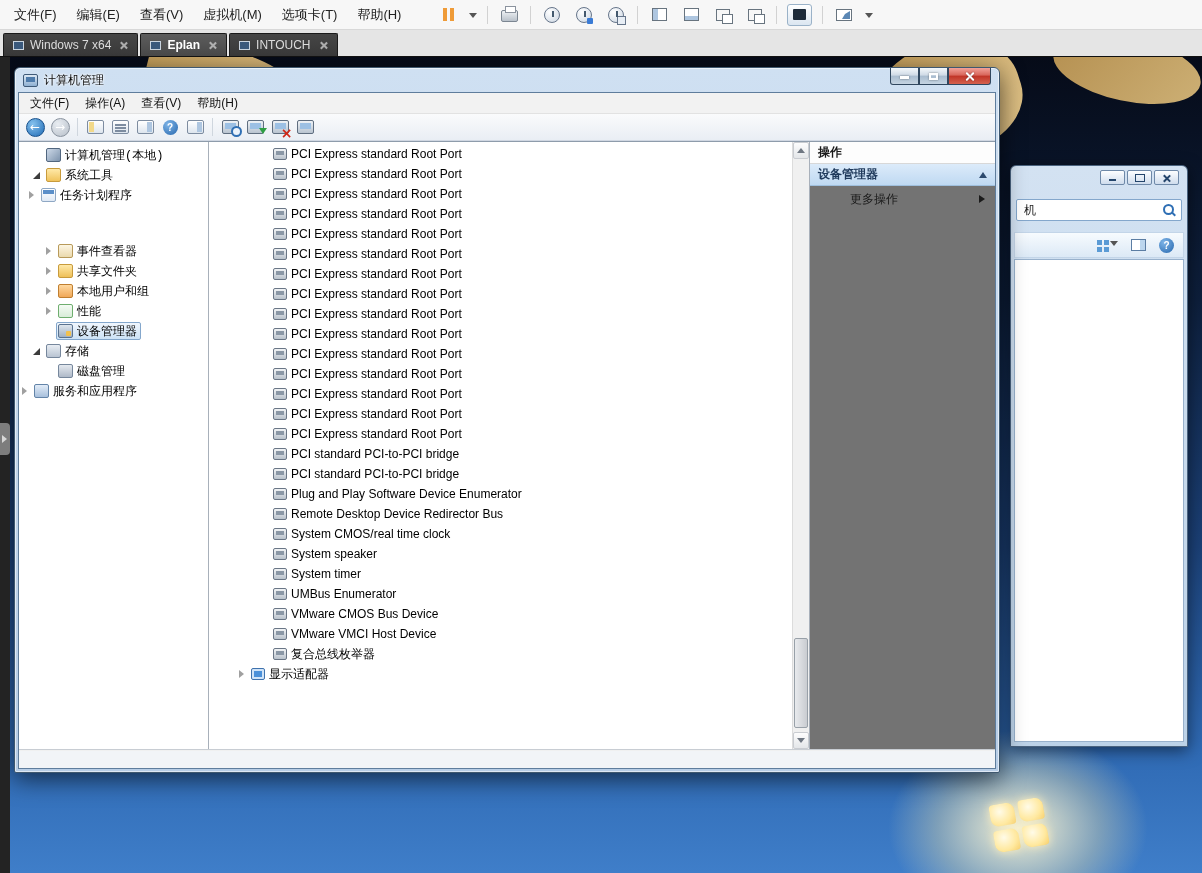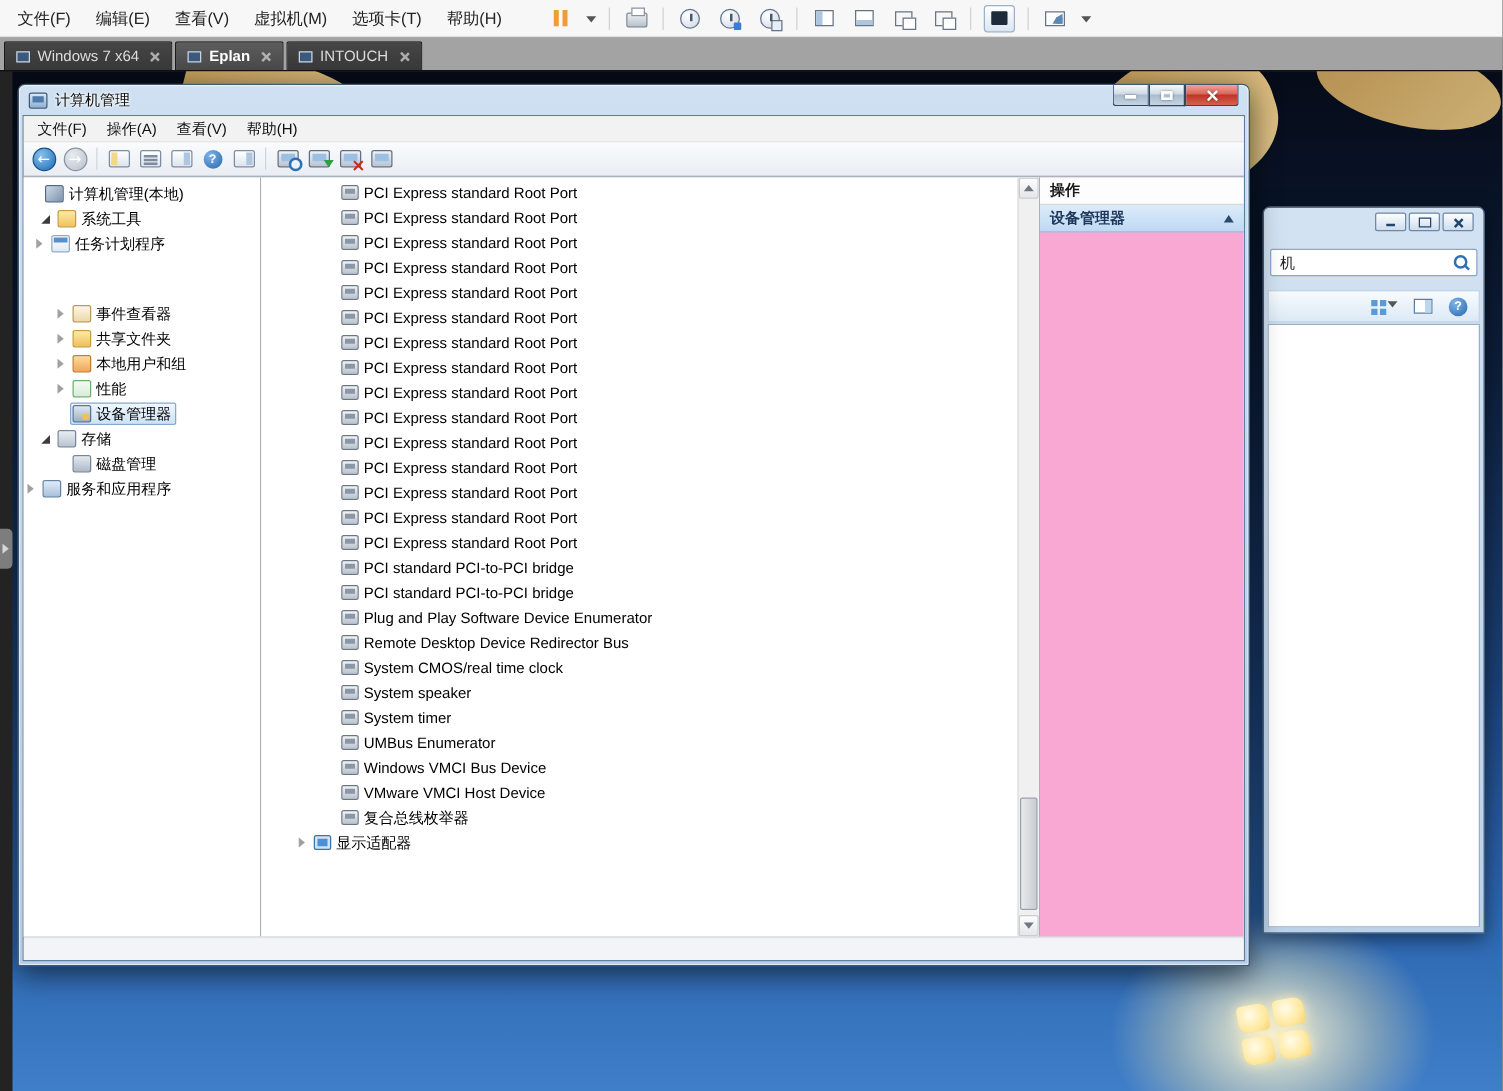--- a/index.html
+++ b/index.html
@@ -23,21 +23,21 @@
 .ic-pane{width:15px;height:13px;border:1px solid #68747f;background:#fff;position:relative}
 .ic-pane.left::after{content:"";position:absolute;left:0;top:0;bottom:0;width:5px;background:#aec6e0}
 .ic-pane.bottom::after{content:"";position:absolute;left:0;right:0;bottom:0;height:4px;background:#aec6e0}
 .ic-frame{width:14px;height:12px;border:1px solid #68747f;position:relative}
 .ic-frame::after{content:"";position:absolute;right:-4px;bottom:-4px;width:9px;height:8px;background:#fff;border:1px solid #68747f}
 .vm-consolebtn{width:25px;height:22px;border:1px solid #9ab2c8;border-radius:3px;background:linear-gradient(#fff,#dbe6f1);display:flex;align-items:center;justify-content:center}
 .vm-consolebtn i{width:13px;height:11px;background:#1d2b3a;border-radius:1px}
 .ic-fullscr{width:16px;height:12px;border:1px solid #68747f;background:#fff;position:relative}
 .ic-fullscr::after{content:"";position:absolute;right:1px;bottom:1px;width:0;height:0;border:3px solid transparent;border-right:5px solid #5b87b4;border-bottom:5px solid #5b87b4}
 
-.vm-tabbar{height:27px;background:#a3a3a3;border-bottom:1px solid #111;display:flex;align-items:flex-end;padding:0 0 0 3px}
+.vm-tabbar{height:27px;background:#e5e5e5;border-bottom:1px solid #111;display:flex;align-items:flex-end;padding:0 0 0 3px}
 .vm-tab{height:23px;margin:0 2px 0 0;padding:0 9px;display:flex;align-items:center;background:linear-gradient(#464646,#383838);border:1px solid #1a1a1a;border-bottom:none;border-radius:2px 2px 0 0;color:#dcdcdc;cursor:default;white-space:nowrap}
 .vm-tab.active{background:linear-gradient(#5d5d5d,#484848);color:#fff;font-weight:bold}
 .tab-mon{width:11px;height:9px;border:1px solid #c9d4df;background:#3a597c;margin-right:6px;flex:0 0 auto}
 .tab-x{position:relative;width:9px;height:9px;margin-left:8px;opacity:.8;flex:0 0 auto}
 .tab-x::before,.tab-x::after{content:"";position:absolute;left:4px;top:0;width:1.6px;height:9px;background:#c8c8c8}
 .tab-x::before{transform:rotate(45deg)}.tab-x::after{transform:rotate(-45deg)}
 
 
 .vm-screen{position:absolute;left:0;top:57px;width:1202px;height:816px;overflow:hidden;background:linear-gradient(180deg,#060b18 0%,#0d1f3c 30%,#1b4076 60%,#2f6ab4 85%,#3f7ec9 100%)}
 .blob{position:absolute;z-index:0}
@@ -140,21 +140,21 @@
 .cm-rows .ticon::after{content:"";position:absolute;left:2px;top:2px;right:2px;height:4px;background:#8a97a6}
 .cm-rows .ticon.i-display{background:#cfe3f8;border-color:#3f72ad}
 .cm-rows .ticon.i-display::after{content:"";position:absolute;left:2px;top:2px;right:2px;height:6px;background:#4a90d9}
 .vscroll{position:absolute;top:0;right:0;bottom:0;width:17px;background:#f0f0f0;border-left:1px solid #dcdcdc}
 .sarrow{position:absolute;left:0;width:16px;height:17px;display:flex;align-items:center;justify-content:center;background:linear-gradient(#fdfdfd,#e4e6e9);border:1px solid #c9ccd1;border-radius:2px}
 .sarrow.up{top:0}.sarrow.down{bottom:0}
 .sarrow.up::after{content:"";border:4px solid transparent;border-bottom:5px solid #6f7782;margin-top:-4px}
 .sarrow.down::after{content:"";border:4px solid transparent;border-top:5px solid #6f7782;margin-bottom:-4px}
 .sthumb{position:absolute;left:1px;width:14px;bottom:21px;height:90px;background:linear-gradient(90deg,#e8eaed,#c9ccd1);border:1px solid #98a0a8;border-radius:2px}
 
-.cm-actions{width:164px;background:#f9a8d4;border-left:1px solid #a8b0ba;display:flex;flex-direction:column}
+.cm-actions{width:186px;background:#737373;border-left:1px solid #a8b0ba;display:flex;flex-direction:column}
 .act-header{height:22px;display:flex;align-items:center;padding-left:8px;font-weight:bold;color:#1a1a1a;border-bottom:1px solid #d8d8d8;background:#fdfdfd}
 .act-section{height:22px;display:flex;align-items:center;justify-content:space-between;padding:0 8px;background:linear-gradient(#dcebfa,#bfd9f2);border-bottom:1px solid #9fbfdd;font-weight:bold;color:#1e395b}
 .chev-up{width:0;height:0;border:4px solid transparent;border-bottom:6px solid #2c4a6e;margin-top:-4px}
 .act-more{height:26px;display:flex;align-items:center;justify-content:space-between;padding:0 8px 0 40px;color:#1a1a1a}
 .chev-right{width:0;height:0;border:4px solid transparent;border-left:6px solid #1a1a1a;margin-right:-2px}
 </style>
 </head>
 <body>
 
 <div class="vm-menubar">
@@ -320,21 +320,21 @@
         <span class="cbtn">
             <span class="comp uninst"></span>
           </span>
         <span class="cbtn">
             <span class="comp"></span>
           </span>
       </div>
       <div class="cm-body">
         <div class="cm-tree">
 
-        <div class="trow" style="padding-left: 3px;">
+        <div class="trow" style="padding-left: 13px; font-family: Liberation Mono, monospace;">
               <span data-exp="n"></span>
               <span class="sel-wrap">
                 <span class="ticon i-root"></span>
                 <span class="tlabel">计算机管理(本地)</span>
               </span>
             </div>
             <div class="trow" style="padding-left: 13px;">
               <span data-exp="e"></span>
               <span class="sel-wrap">
                 <span class="ticon i-tools"></span>
@@ -566,21 +566,21 @@
                 <span data-exp="n"></span>
                 <span class="sel-wrap">
                   <span class="ticon"></span>
                   <span class="dlabel">UMBus Enumerator</span>
                 </span>
               </div>
               <div class="drow">
                 <span data-exp="n"></span>
                 <span class="sel-wrap">
                   <span class="ticon"></span>
-                  <span class="dlabel">Windows VMCI Bus Device</span>
+                  <span class="dlabel">VMware CMOS Bus Device</span>
                 </span>
               </div>
               <div class="drow">
                 <span data-exp="n"></span>
                 <span class="sel-wrap">
                   <span class="ticon"></span>
                   <span class="dlabel">VMware VMCI Host Device</span>
                 </span>
               </div>
               <div class="drow">
@@ -603,20 +603,24 @@
             <span class="sthumb"></span>
             <span class="sarrow down"></span>
           </div>
         </div>
         <div class="cm-actions">
           <div class="act-header">操作</div>
           <div class="act-section">
             <span>设备管理器</span>
             <span class="chev-up"></span>
           </div>
+          <div class="act-more">
+            <span>更多操作</span>
+            <span class="chev-right"></span>
+          </div>
         </div>
       </div>
       <div class="cm-bottom"></div>
     </div>
   </div>
 
   <div class="left-strip">
     <div class="strip-handle"></div>
   </div>
 </div>

